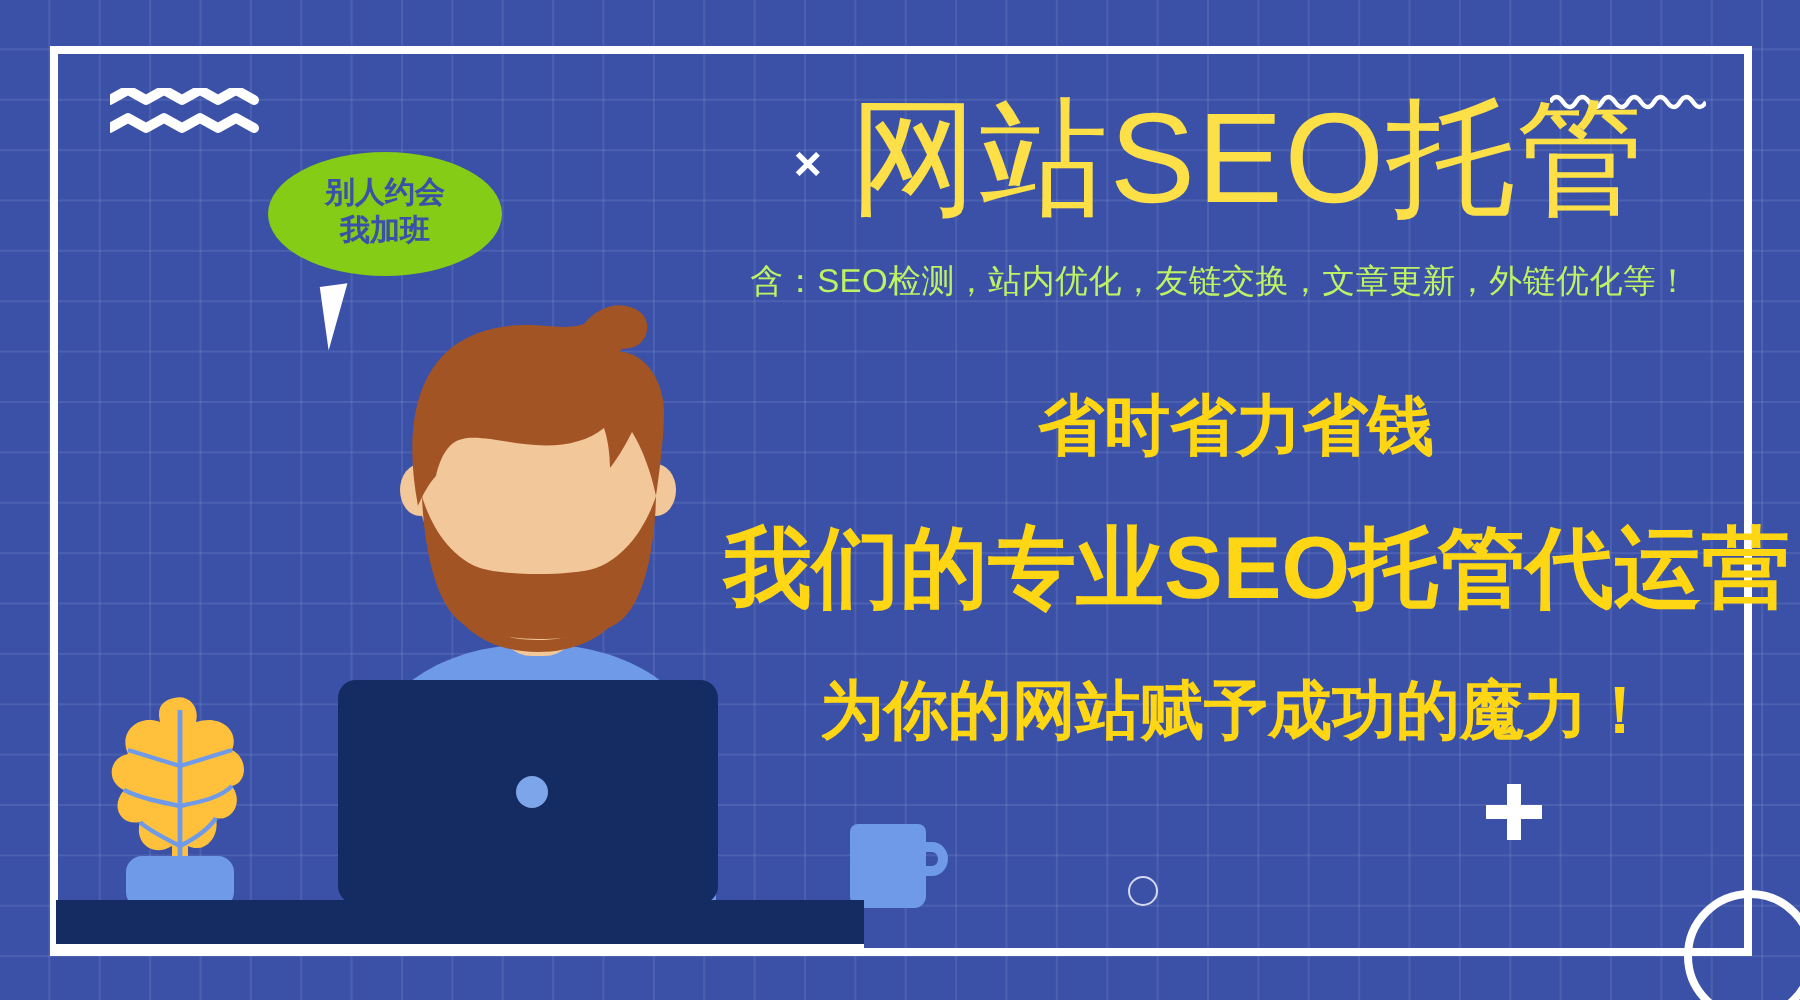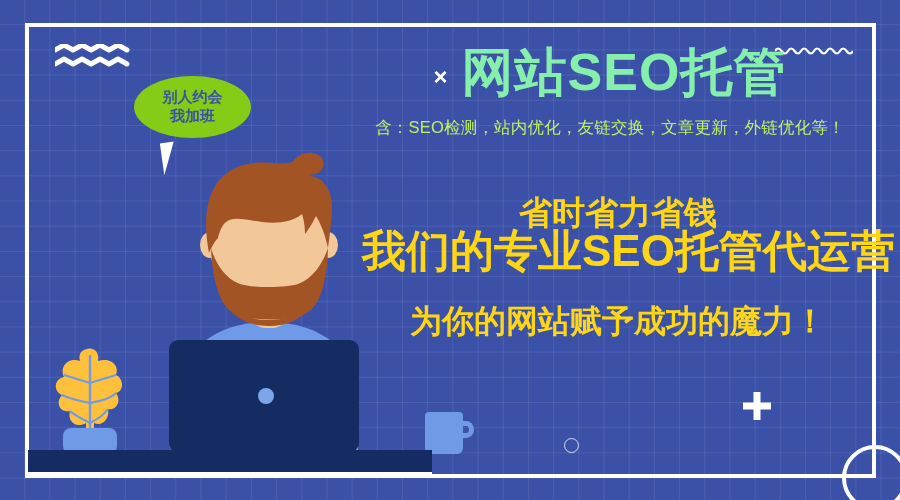--- a/index.html
+++ b/index.html
@@ -97,25 +97,25 @@
     gap: 14px;
   }
   .title-x {
     font-size: 24px;
     font-weight: 700;
     line-height: 1;
     color: #ffffff;
     transform: translateY(4px);
   }
   .title-main {
-    font-size: 52px;
-    font-weight: 700;
+    font-size: 64px;
+    font-weight: 400;
     letter-spacing: 1px;
     line-height: 1.1;
-    color: #86efac;
+    color: #fde047;
     white-space: nowrap;
   }
   .subtitle {
     margin-top: 16px;
     font-size: 16.5px;
     font-weight: 400;
     letter-spacing: 0.2px;
     color: #bef264;
     white-space: nowrap;
   }
@@ -126,21 +126,21 @@
     top: 196px;
     width: 512px;
     text-align: center;
     color: #ffd613;
   }
   .slogan {
     font-weight: 700;
     color: #ffd613;
     white-space: nowrap;
   }
-  .slogan.s1 { font-size: 33px; line-height: 1; }
+  .slogan.s1 { font-size: 33px; line-height: 1; margin-bottom: 34px; }
   .slogan.s2 { font-size: 44px; line-height: 1; margin-bottom: 32px; }
   .slogan.s3 { font-size: 32px; line-height: 1; }
   
   .bubble {
     position: absolute;
     left: 134px;
     top: 76px;
     width: 117px;
     height: 62px;
     background: #84cc16;

